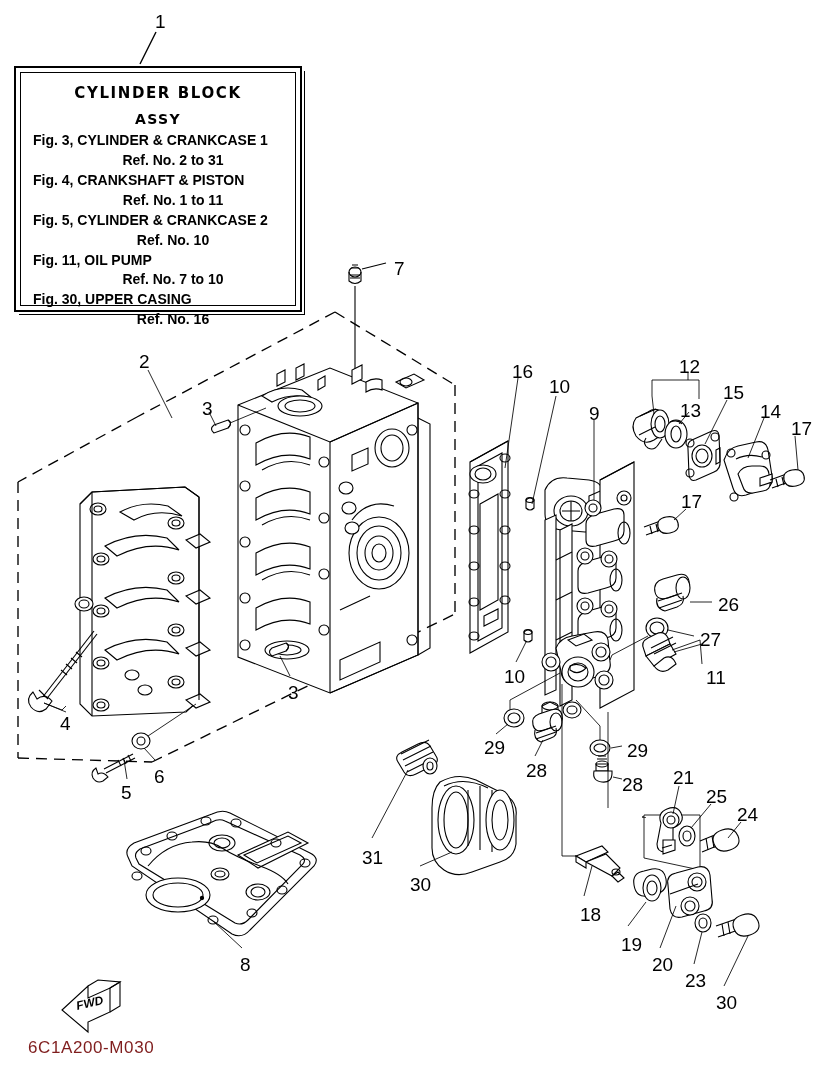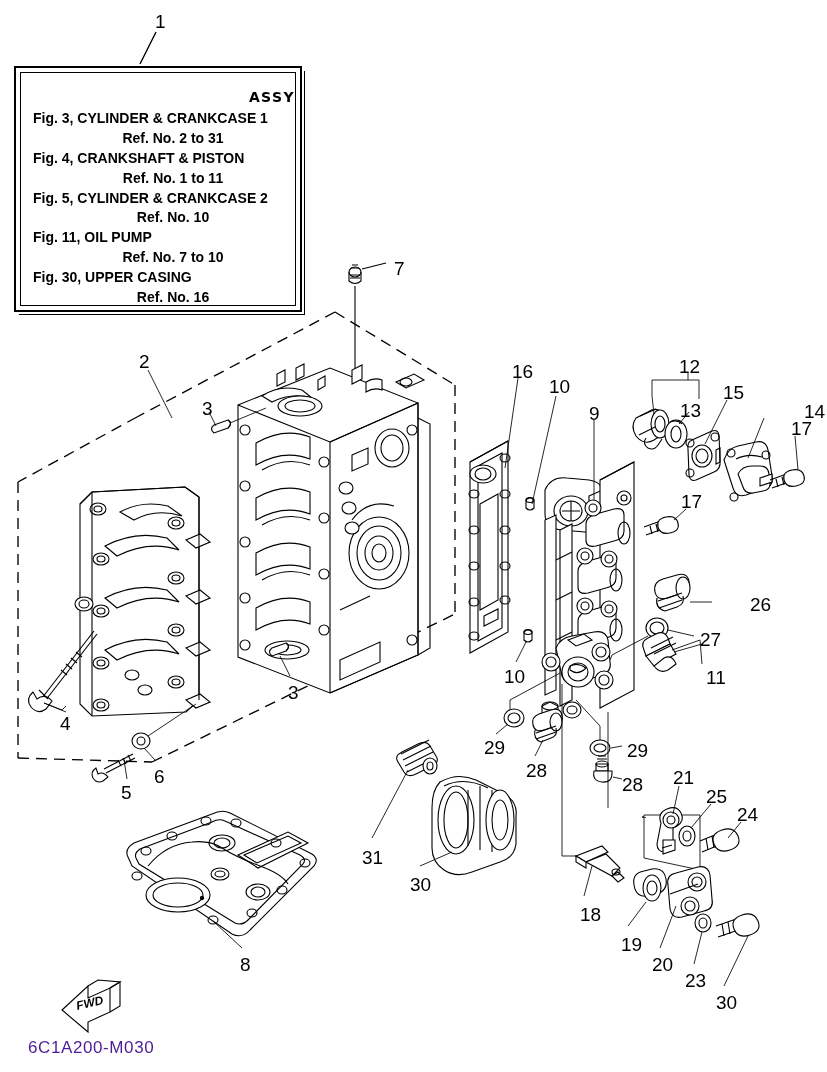--- a/index.html
+++ b/index.html
@@ -58,21 +58,20 @@
     letter-spacing: 1.6px;
     margin: 2px 0 0 0;
     line-height: 1.35;
   }
   .legend-sub {
     font-family: "DejaVu Sans", sans-serif;
     font-weight: bold;
     font-size: 14px;
     letter-spacing: 1.4px;
     margin: 8px 0 4px 0;
-    text-align: right;
   }
   .legend-line {
     font-family: "Liberation Sans", sans-serif;
     font-weight: bold;
     font-size: 14px;
     line-height: 1.42;
     white-space: nowrap;
   }
   .legend-line.fig { text-align: left; padding-left: 12px; }
   .legend-line.ref { text-align: center; padding-left: 30px; }
@@ -90,21 +89,21 @@
   }
 
   
   #part-code {
     position: absolute;
     left: 28px;
     top: 1038px;
     font-family: "Liberation Sans", sans-serif;
     font-size: 17px;
     letter-spacing: 0.6px;
-    color: #4c1d95;
+    color: #7f1d1d;
     white-space: nowrap;
   }
   #fwd-label {
     position: absolute;
     left: 76px;
     top: 996px;
     font-family: "Liberation Sans", sans-serif;
     font-size: 12px;
     font-weight: bold;
     font-style: italic;
@@ -730,20 +729,21 @@
 
     <g class="ln lw1">
       <path d="M62 1010 L88 986 L88 998 L110 988 L110 1012 L88 1022 L88 1032 Z" class="fillw"></path>
       <path d="M88 986 L98 980 L120 982 L110 988"></path>
       <path d="M110 988 L120 982 L120 1006 L110 1012"></path>
     </g>
   </svg>
 
   <div id="legend-box">
     <div id="legend-inner">
+      <div class="legend-title">CYLINDER BLOCK</div>
       <div class="legend-sub">ASSY</div>
 
       <div class="legend-line fig">Fig. 3, CYLINDER &amp; CRANKCASE 1</div>
       <div class="legend-line ref">Ref. No. 2 to 31</div>
       <div class="legend-line fig">Fig. 4, CRANKSHAFT &amp; PISTON</div>
       <div class="legend-line ref">Ref. No. 1 to 11</div>
       <div class="legend-line fig">Fig. 5, CYLINDER &amp; CRANKCASE 2</div>
       <div class="legend-line ref">Ref. No. 10</div>
       <div class="legend-line fig">Fig. 11, OIL PUMP</div>
       <div class="legend-line ref">Ref. No. 7 to 10</div>
@@ -761,34 +761,34 @@
       <div class="callout" style="left: 121px; top: 783px;">5</div>
       <div class="callout" style="left: 154px; top: 767px;">6</div>
       <div class="callout" style="left: 394px; top: 259px;">7</div>
       <div class="callout" style="left: 240px; top: 955px;">8</div>
       <div class="callout" style="left: 589px; top: 404px;">9</div>
       <div class="callout" style="left: 549px; top: 377px;">10</div>
       <div class="callout" style="left: 504px; top: 667px;">10</div>
       <div class="callout" style="left: 706px; top: 668px;">11</div>
       <div class="callout" style="left: 679px; top: 357px;">12</div>
       <div class="callout" style="left: 680px; top: 401px;">13</div>
-      <div class="callout" style="left: 804px; top: 402px;">14</div>
+      <div class="callout" style="left: 760px; top: 402px;">14</div>
       <div class="callout" style="left: 723px; top: 383px;">15</div>
       <div class="callout" style="left: 512px; top: 362px;">16</div>
       <div class="callout" style="left: 791px; top: 419px;">17</div>
       <div class="callout" style="left: 681px; top: 492px;">17</div>
       <div class="callout" style="left: 580px; top: 905px;">18</div>
       <div class="callout" style="left: 621px; top: 935px;">19</div>
       <div class="callout" style="left: 652px; top: 955px;">20</div>
       <div class="callout" style="left: 673px; top: 768px;">21</div>
       <div class="callout" style="left: 716px; top: 993px;">30</div>
       <div class="callout" style="left: 685px; top: 971px; text-align: center;">23</div>
       <div class="callout" style="left: 737px; top: 805px;">24</div>
       <div class="callout" style="left: 706px; top: 787px;">25</div>
-      <div class="callout" style="left: 718px; top: 595px; margin-left: 32px;">26</div>
+      <div class="callout" style="left: 718px; top: 595px;">26</div>
       <div class="callout" style="left: 700px; top: 630px;">27</div>
       <div class="callout" style="left: 526px; top: 761px;">28</div>
       <div class="callout" style="left: 622px; top: 775px;">28</div>
       <div class="callout" style="left: 484px; top: 738px;">29</div>
       <div class="callout" style="left: 627px; top: 741px;">29</div>
       <div class="callout" style="left: 410px; top: 875px;">30</div>
       <div class="callout" style="left: 362px; top: 848px;">31</div>
     </div>
 
   <div id="fwd-label">FWD</div>

